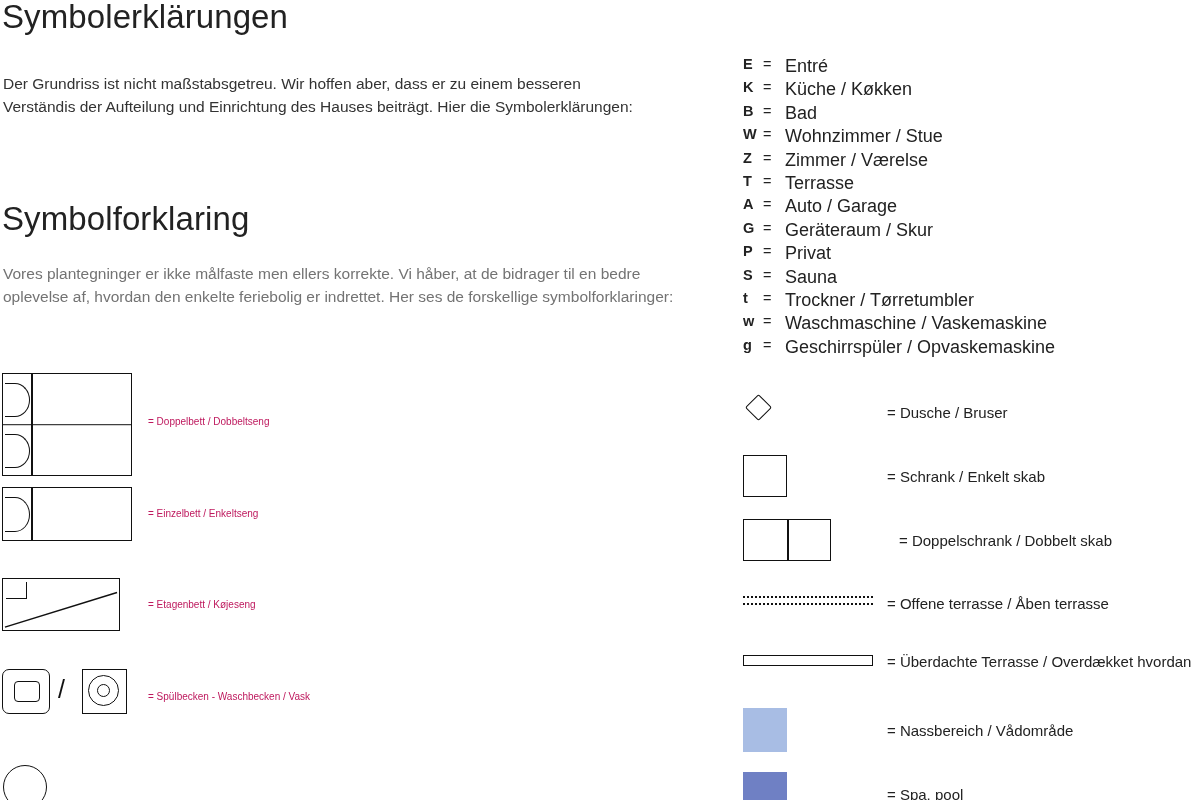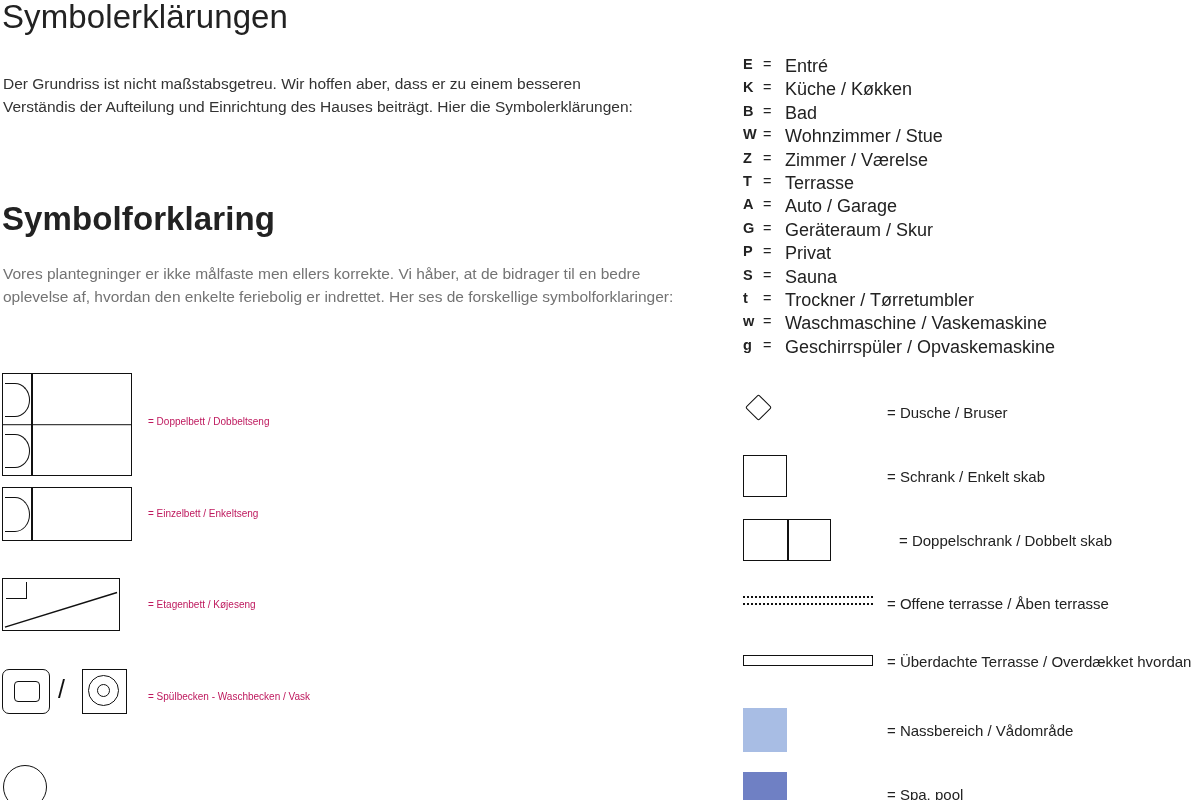--- a/index.html
+++ b/index.html
@@ -45,21 +45,21 @@
     width: 640px;
     font-size: 15.5px;
     line-height: 23.5px;
     color: #333;
   }
   .heading-dk {
     position: absolute;
     left: 2px;
     top: 178px;
     font-size: 33px;
-    font-weight: 700;
+    font-weight: 400;
     color: #222;
     letter-spacing: 0.1px;
     white-space: nowrap;
   }
   .para-dk {
     position: absolute;
     left: 3px;
     top: 246px;
     width: 680px;
     font-size: 15.5px;

